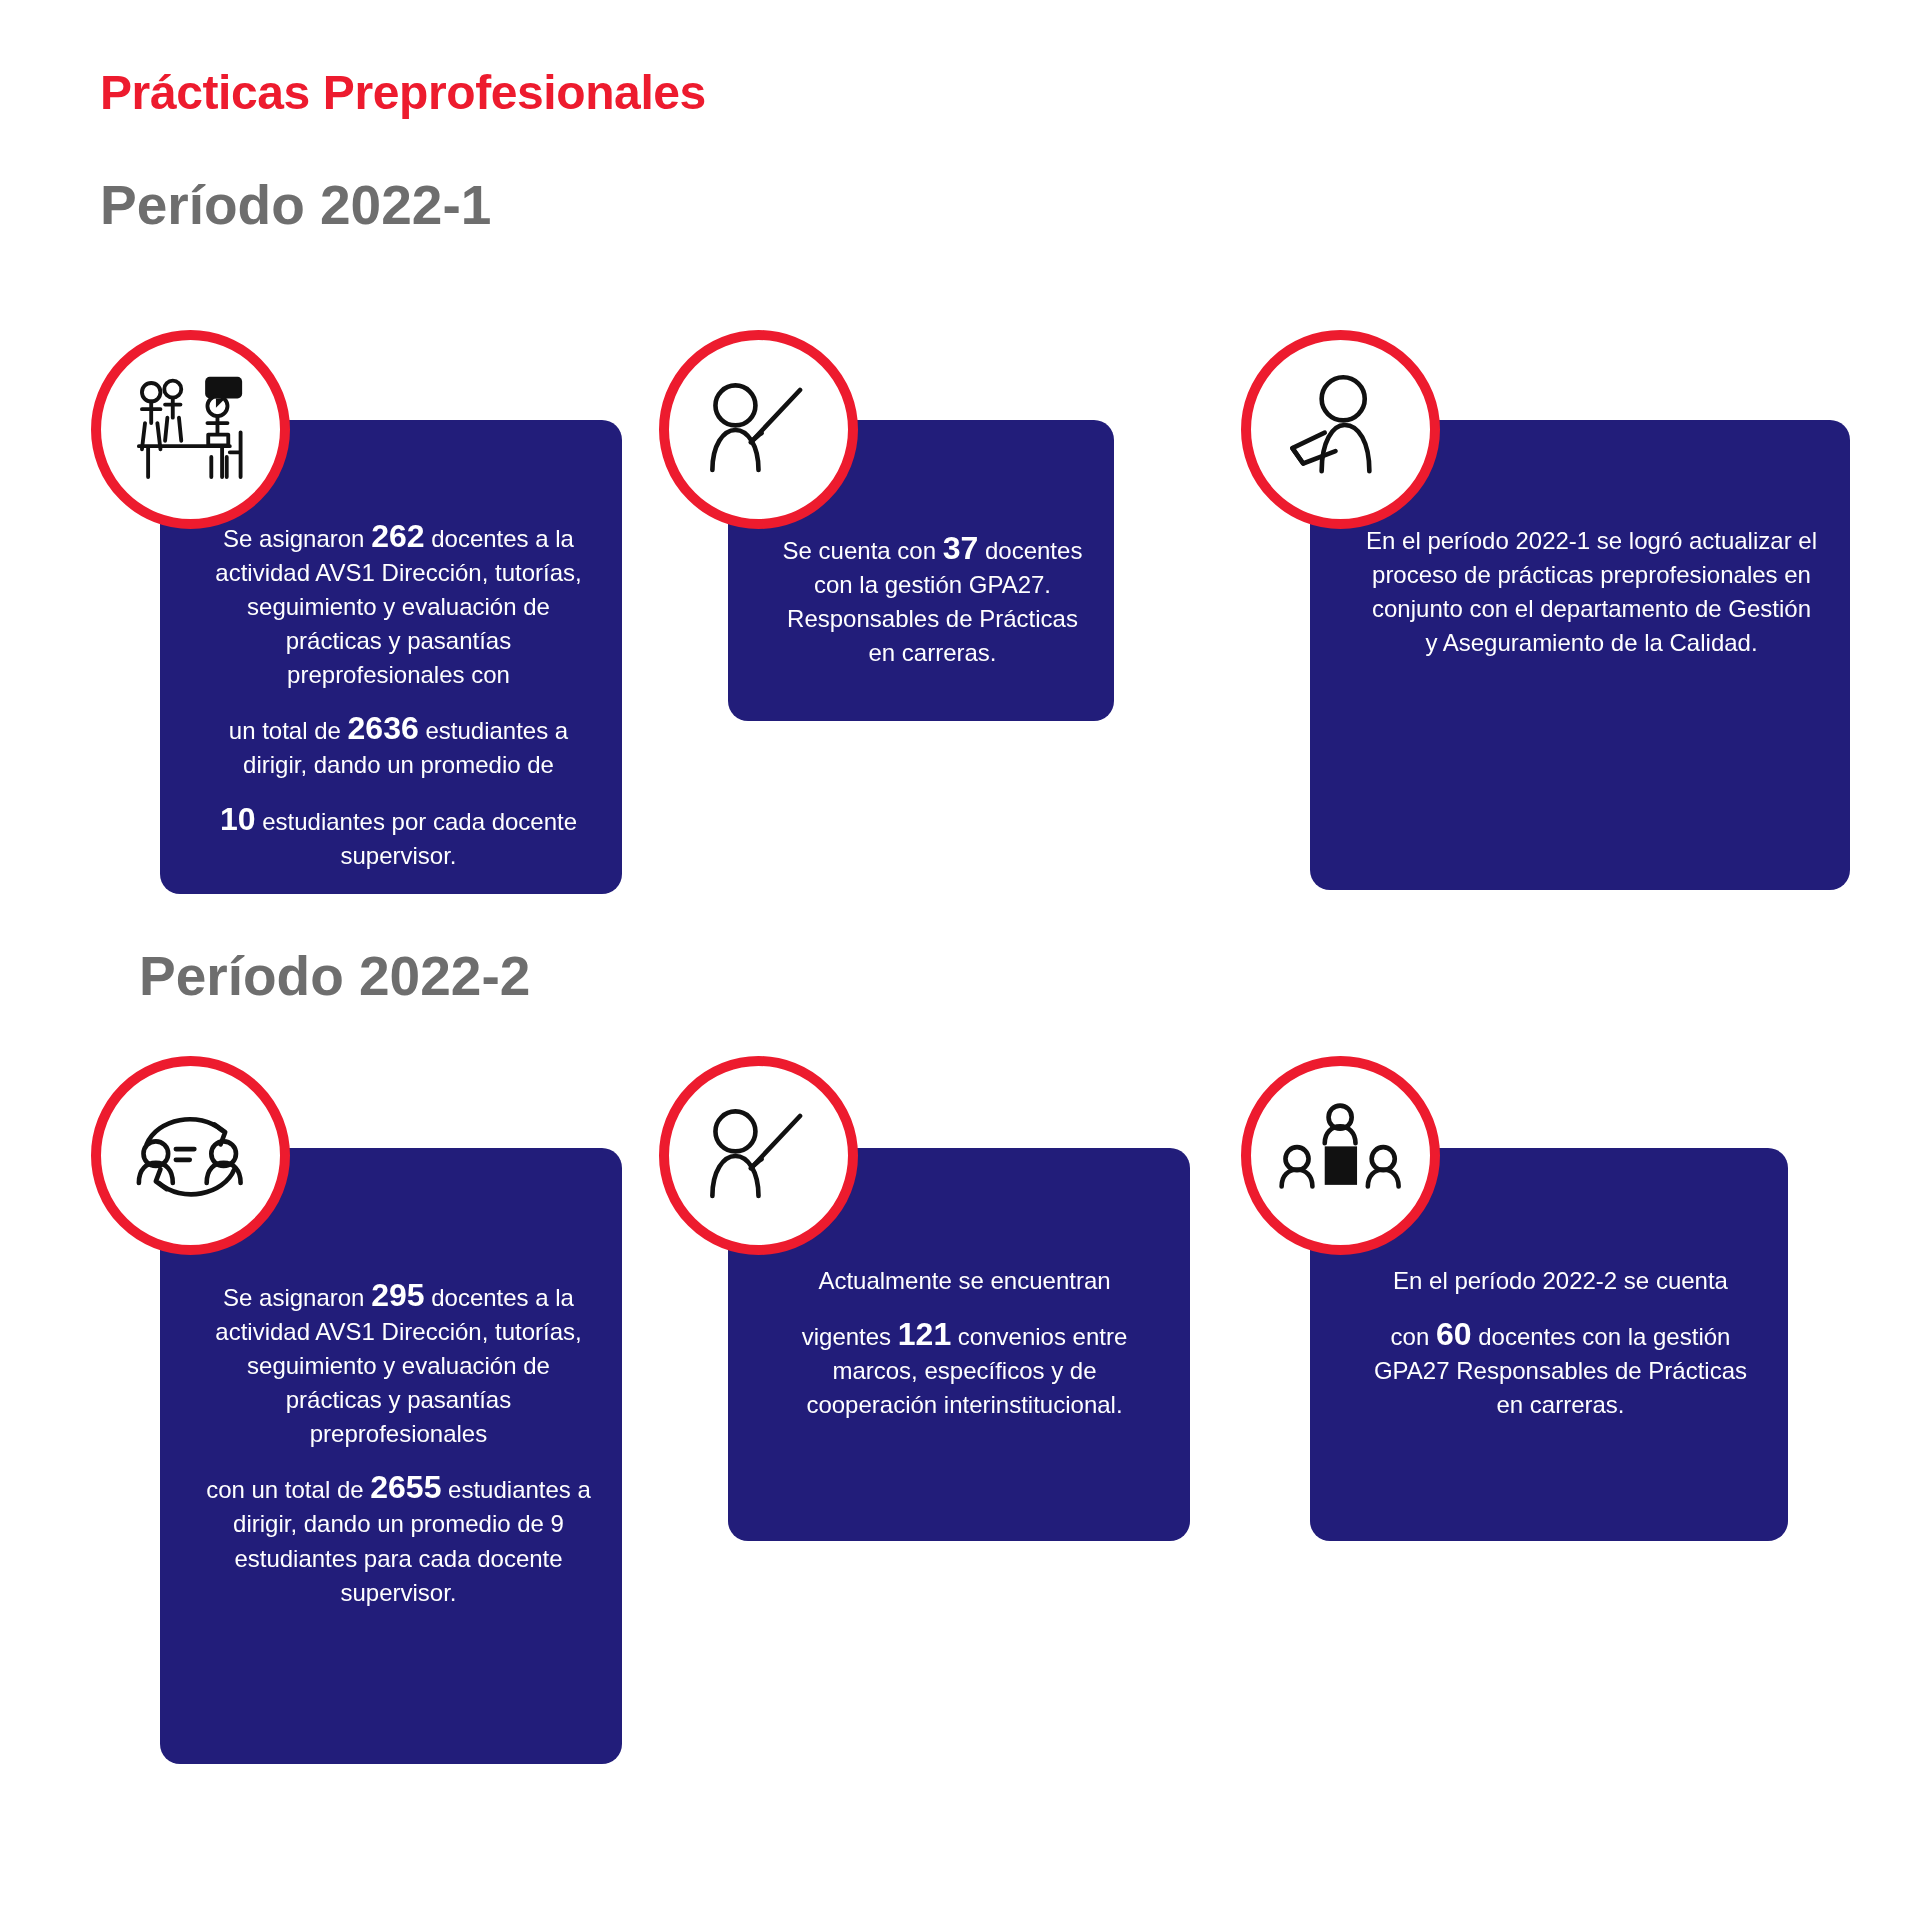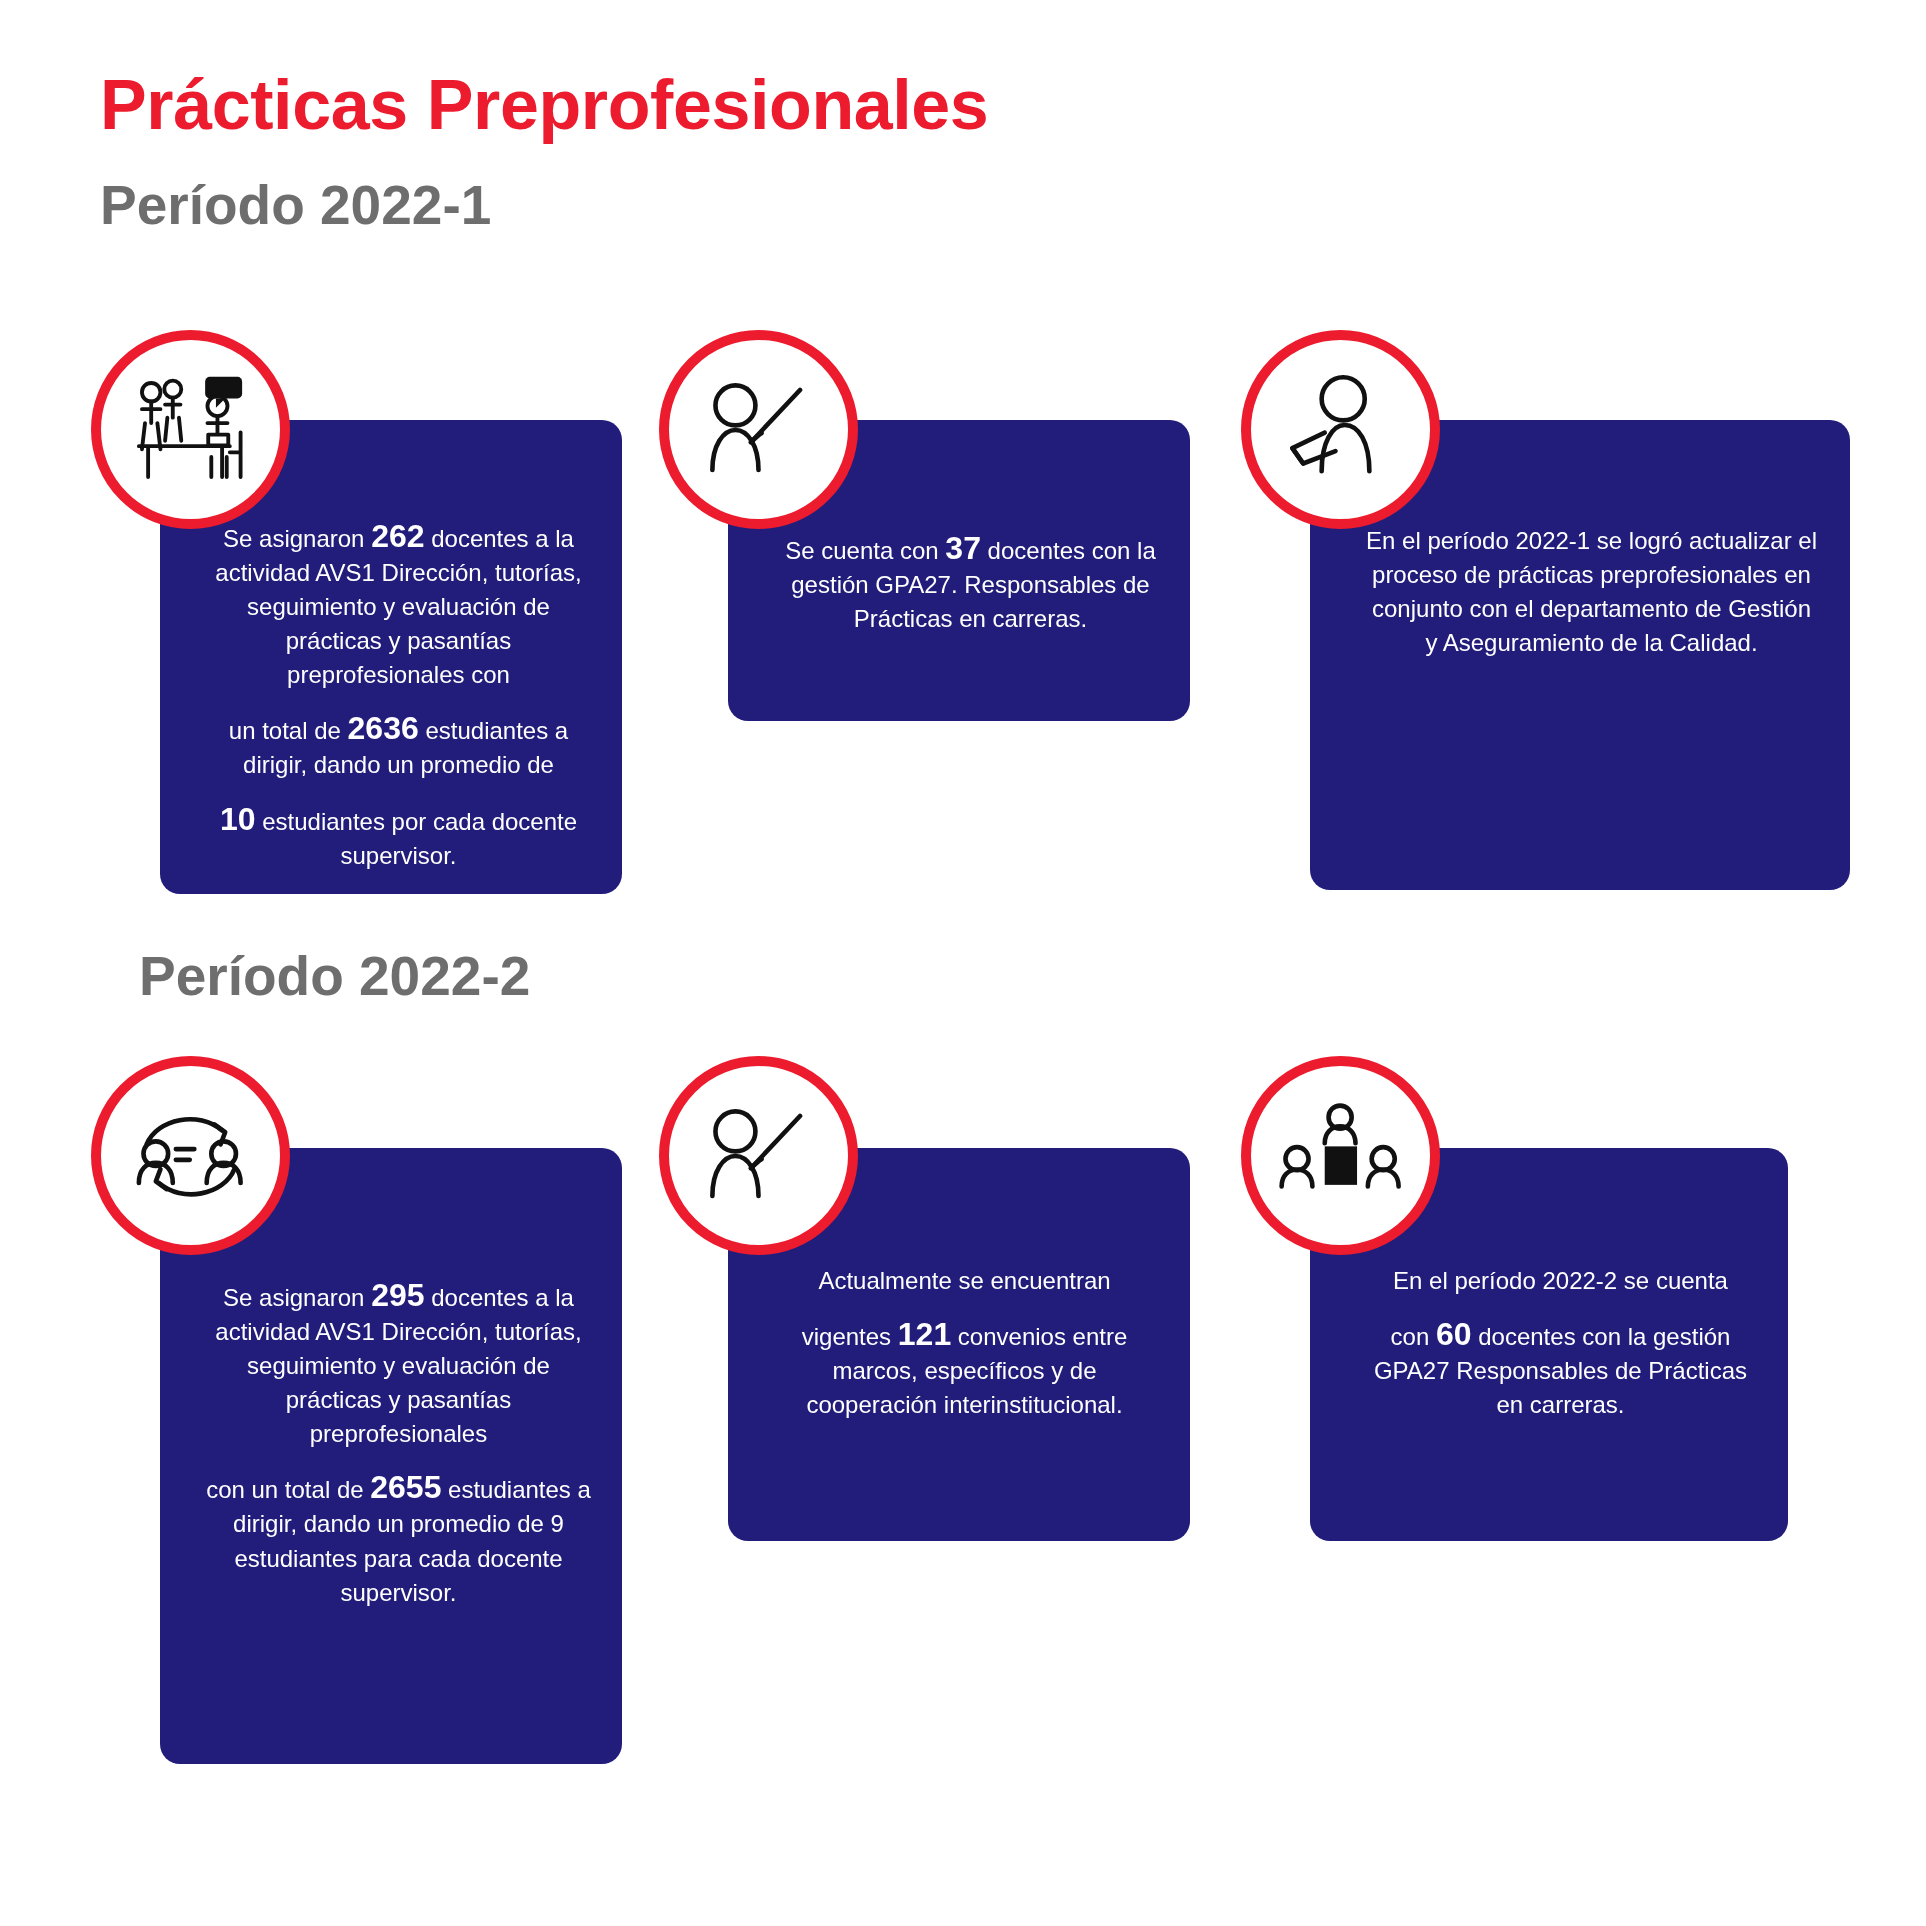--- a/index.html
+++ b/index.html
@@ -18,21 +18,21 @@
     position: relative;
     width: 1926px;
     height: 1926px;
   }
 
   
   .main-title {
     position: absolute;
     left: 100px;
     top: 65px;
-    font-size: 70px;
+    font-size: 48px;
     font-weight: bold;
     color: #ed1b2e;
     letter-spacing: -0.4px;
     white-space: nowrap;
   }
   .period-title {
     position: absolute;
     font-size: 55px;
     font-weight: bold;
     color: #6e6e6e;
@@ -80,21 +80,21 @@
     justify-content: center;
     z-index: 5;
   }
   .icon-badge svg { display: block; }
 
   
   #card-1 { left: 160px;  top: 420px;  width: 462px;  height: 474px; }
   #badge-1 { left: 91px; top: 330px; }
   #text-1 { top: 100px; }
 
-  #card-2 { left: 728px;  top: 420px;  width: 462px;  height: 301px; }
+  #card-2 { left: 728px;  top: 420px;  width: 386px;  height: 301px; }
   #badge-2 { left: 659px; top: 330px; }
   #text-2 { top: 112px; left: 54px; }
 
   #card-3 { left: 1310px; top: 420px;  width: 540px;  height: 470px; }
   #badge-3 { left: 1241px; top: 330px; }
   #text-3 { top: 104px; left: 54px; }
 
   
   #card-4 { left: 160px;  top: 1148px; width: 462px;  height: 616px; }
   #badge-4 { left: 91px; top: 1056px; }

